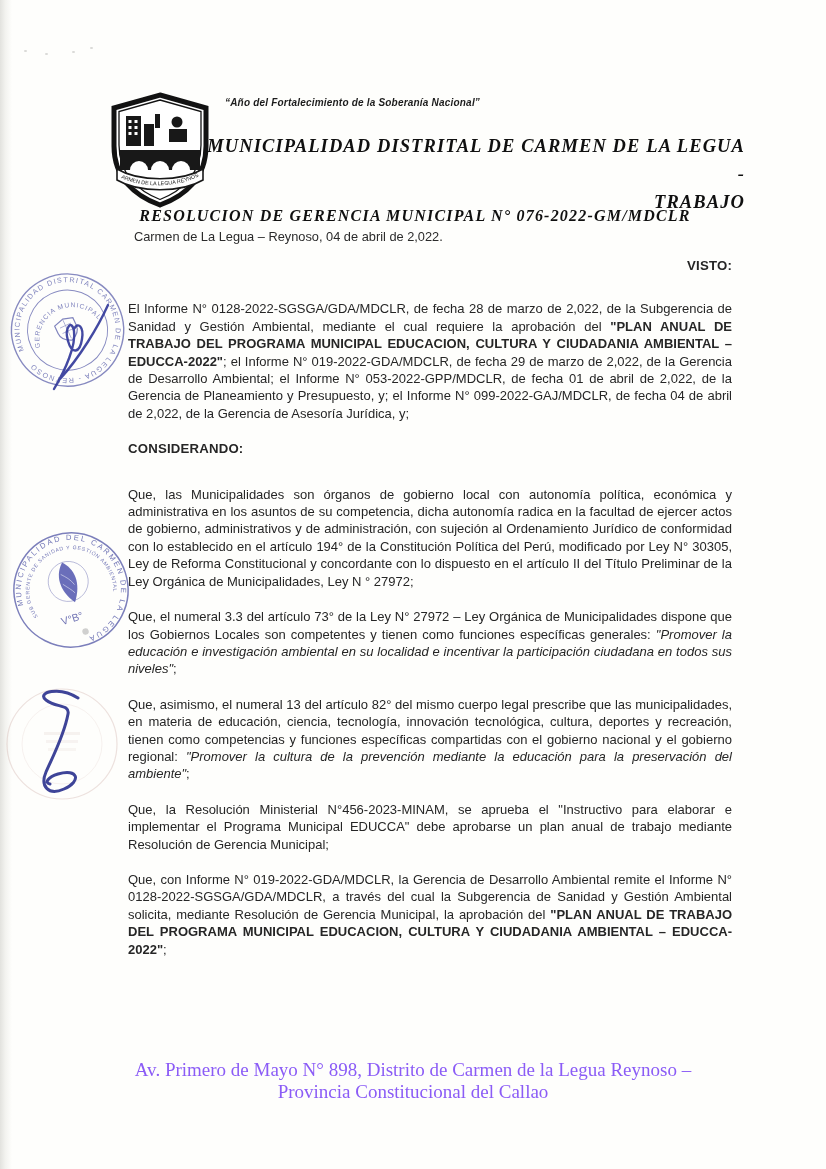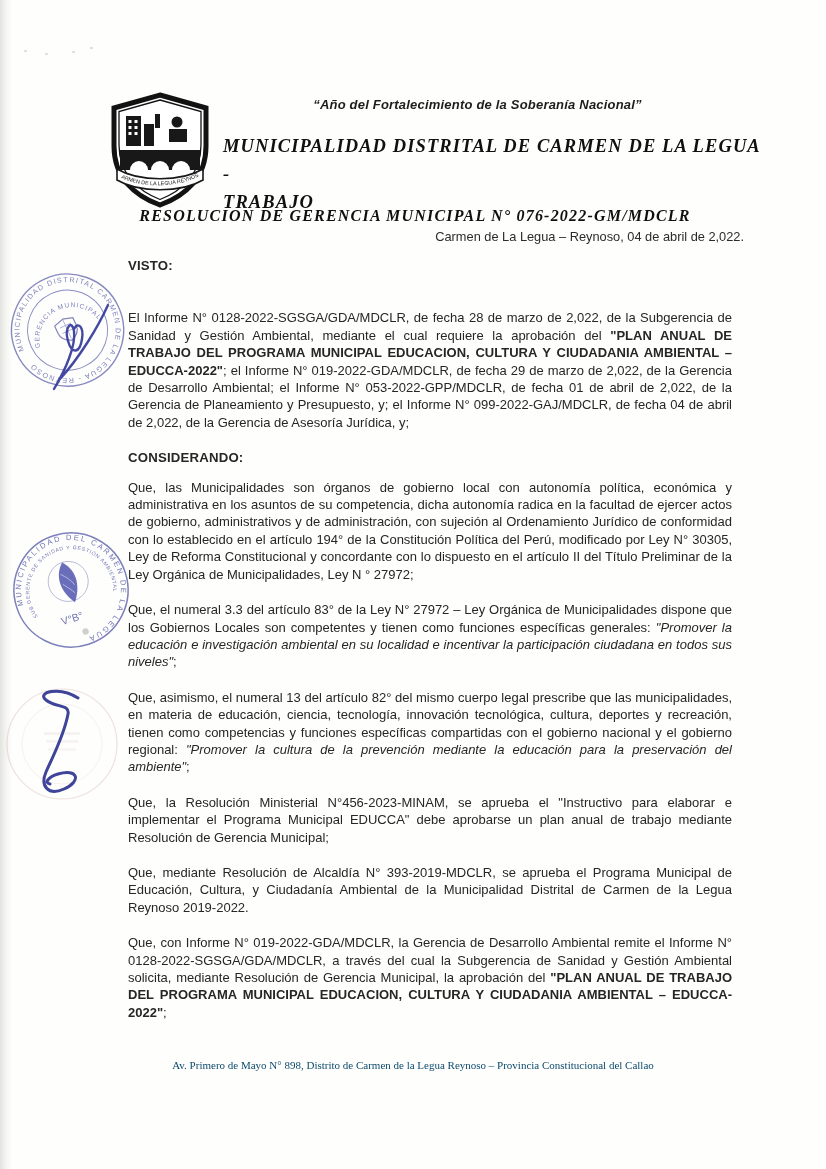--- a/index.html
+++ b/index.html
@@ -4,47 +4,47 @@
 <style>
   html,body{margin:0;padding:0;background:#ffffff;}
   .page{position:relative;width:826px;height:1169px;background:#fefefc;overflow:hidden;
         font-family:"Liberation Sans",sans-serif;color:#262626;}
   .scan-edge{position:absolute;left:0;top:0;width:12px;height:100%;
         background:linear-gradient(to right,#d9d9d4 0,#efefeb 45%,rgba(255,255,255,0) 100%);opacity:.75;}
   .speck{position:absolute;width:3px;height:2px;background:#9a9a96;opacity:.35;border-radius:1px;}
 
   .logo{position:absolute;left:108px;top:92px;width:104px;height:116px;}
 
-  .header-quote{position:absolute;left:225px;top:97px;width:505px;text-align:center;
-        font-weight:bold;font-style:italic;font-size:13px;color:#1d1d1d;letter-spacing:.2px;}
-  .org-title{position:absolute;left:200px;top:132px;width:545px;text-align:left;
+  .header-quote{position:absolute;left:225px;top:97px;width:505px;text-align:left;
+        font-weight:bold;font-style:italic;font-size:10px;color:#1d1d1d;letter-spacing:.2px;}
+  .org-title{position:absolute;left:200px;top:132px;width:545px;text-align:right;
         font-family:"Liberation Serif",serif;font-weight:bold;font-style:italic;
-        font-size:18.5px;line-height:28px;letter-spacing:1.1px;color:#101010;margin-left:23px;}
+        font-size:18.5px;line-height:28px;letter-spacing:1.1px;color:#101010;}
   .res-title{position:absolute;left:90px;top:207px;width:650px;text-align:center;
         font-family:"Liberation Serif",serif;font-weight:bold;font-style:italic;
         font-size:16px;letter-spacing:1.2px;color:#101010;}
-  .dateline{position:absolute;left:140px;top:229px;width:604px;text-align:right;
+  .dateline{position:absolute;left:134px;top:229px;width:604px;
         font-size:12.8px;color:#2b2b2b;}
 
   .doc-body{position:absolute;left:128px;top:257px;width:604px;font-size:13px;
         line-height:17.4px;text-align:justify;color:#262626;}
   .doc-body p{margin:0 0 18px 0;}
   .doc-body p.h{font-weight:bold;font-size:13.2px;letter-spacing:.2px;text-align:left;}
-  #visto-heading{margin-bottom:35px;}
-  #considerando-heading{margin-bottom:12px;}
+  #visto-heading{margin-bottom:26px;text-align:right;}
+  #considerando-heading{margin-bottom:28px;}
   .b{font-weight:bold;}
   .i{font-style:italic;}
 
   .stamp{position:absolute;pointer-events:none;}
   #stamp-gerencia{left:4px;top:261px;width:128px;height:142px;}
   #stamp-subgerente{left:6px;top:524px;width:130px;height:140px;}
   #stamp-faint{left:0px;top:684px;width:130px;height:126px;}
 
   .footer{position:absolute;left:124px;top:1059px;width:578px;text-align:center;
-        font-family:"Liberation Serif",serif;font-size:11px;color:#0c4a6e;}
+        font-family:"Liberation Serif",serif;font-size:19px;color:#8b5cf6;}
 </style>
 </head>
 <body>
 
 <div class="page">
 
   <div class="scan-edge"></div>
   <div class="speck" style="left:24px;top:50px;"></div>
   <div class="speck" style="left:45px;top:53px;"></div>
   <div class="speck" style="left:72px;top:51px;"></div>
@@ -91,24 +91,23 @@
   <div class="res-title">RESOLUCION DE GERENCIA MUNICIPAL N° 076-2022-GM/MDCLR</div>
 
   <div class="dateline">Carmen de La Legua – Reynoso, 04 de abril de 2,022.</div>
 
   <div class="doc-body">
     <p class="h" id="visto-heading">VISTO:</p>
     <p><span>El Informe N° 0128-2022-SGSGA/GDA/MDCLR, de fecha 28 de marzo de 2,022, de la Subgerencia de Sanidad y Gestión Ambiental, mediante el cual requiere la aprobación del </span><span class="b">"PLAN ANUAL DE TRABAJO DEL PROGRAMA MUNICIPAL EDUCACION, CULTURA Y CIUDADANIA AMBIENTAL – EDUCCA-2022"</span><span>; el Informe N° 019-2022-GDA/MDCLR, de fecha 29 de marzo de 2,022, de la Gerencia de Desarrollo Ambiental; el Informe N° 053-2022-GPP/MDCLR, de fecha 01 de abril de 2,022, de la Gerencia de Planeamiento y Presupuesto, y; el Informe N° 099-2022-GAJ/MDCLR, de fecha 04 de abril de 2,022, de la Gerencia de Asesoría Jurídica, y;</span></p>
 
     <p class="h" id="considerando-heading">CONSIDERANDO:</p>
     <p><span>Que, las Municipalidades son órganos de gobierno local con autonomía política, económica y administrativa en los asuntos de su competencia, dicha autonomía radica en la facultad de ejercer actos de gobierno, administrativos y de administración, con sujeción al Ordenamiento Jurídico de conformidad con lo establecido en el artículo 194° de la Constitución Política del Perú, modificado por Ley N° 30305, Ley de Reforma Constitucional y concordante con lo dispuesto en el artículo II del Título Preliminar de la Ley Orgánica de Municipalidades, Ley N ° 27972;</span></p>
-    <p><span>Que, el numeral 3.3 del artículo 83° de la Ley N° 27972 – Ley Orgánica de Municipalidades dispone que los Gobiernos Locales son competentes y tienen como funciones específicas generales: </span><span class="i">"Promover la educación e investigación ambiental en su localidad e incentivar la participación ciudadana en todos sus niveles"</span><span>;</span></p>
+    <p><span>Que, el numeral 3.3 del artículo 73° de la Ley N° 27972 – Ley Orgánica de Municipalidades dispone que los Gobiernos Locales son competentes y tienen como funciones específicas generales: </span><span class="i">"Promover la educación e investigación ambiental en su localidad e incentivar la participación ciudadana en todos sus niveles"</span><span>;</span></p>
     <p><span>Que, asimismo, el numeral 13 del artículo 82° del mismo cuerpo legal prescribe que las municipalidades, en materia de educación, ciencia, tecnología, innovación tecnológica, cultura, deportes y recreación, tienen como competencias y funciones específicas compartidas con el gobierno nacional y el gobierno regional: </span><span class="i">"Promover la cultura de la prevención mediante la educación para la preservación del ambiente"</span><span>;</span></p>
     <p><span>Que, la Resolución Ministerial N°456-2023-MINAM, se aprueba el "Instructivo para elaborar e implementar el Programa Municipal EDUCCA" debe aprobarse un plan anual de trabajo mediante Resolución de Gerencia Municipal;</span></p>
-    <p><span>Que, mediante Resolución de Alcaldía N° 393-2019-MDCLR, se aprueba el Programa Municipal de Educación, Cultura, y Ciudadanía Ambiental de la Municipalidad Distrital de Carmen de la Legua Reynoso 2019-2022.</span></p>
     <p><span>Que, con Informe N° 019-2022-GDA/MDCLR, la Gerencia de Desarrollo Ambiental remite el Informe N° 0128-2022-SGSGA/GDA/MDCLR, a través del cual la Subgerencia de Sanidad y Gestión Ambiental solicita, mediante Resolución de Gerencia Municipal, la aprobación del </span><span class="b">"PLAN ANUAL DE TRABAJO DEL PROGRAMA MUNICIPAL EDUCACION, CULTURA Y CIUDADANIA AMBIENTAL – EDUCCA-2022"</span><span>;</span></p>
   </div>
 
   <svg class="stamp" id="stamp-gerencia" viewBox="0 0 128 142">
     <g transform="rotate(-25 64 70)" opacity="0.78">
       <circle cx="64" cy="69" r="56" fill="none" stroke="#666ab0" stroke-width="1.4"></circle>
       <circle cx="64" cy="69" r="40" fill="none" stroke="#666ab0" stroke-width="0.9"></circle>
       <path id="s1-ring" d="M 16,69 A 48,48 0 1 1 112,69 A 48,48 0 1 1 16,69" fill="none"></path>
       <text font-size="7.2" letter-spacing="1.3" fill="#5d62ac" font-family="Liberation Sans, sans-serif">
         <textPath href="#s1-ring">MUNICIPALIDAD DISTRITAL CARMEN DE LA LEGUA - REYNOSO</textPath>

